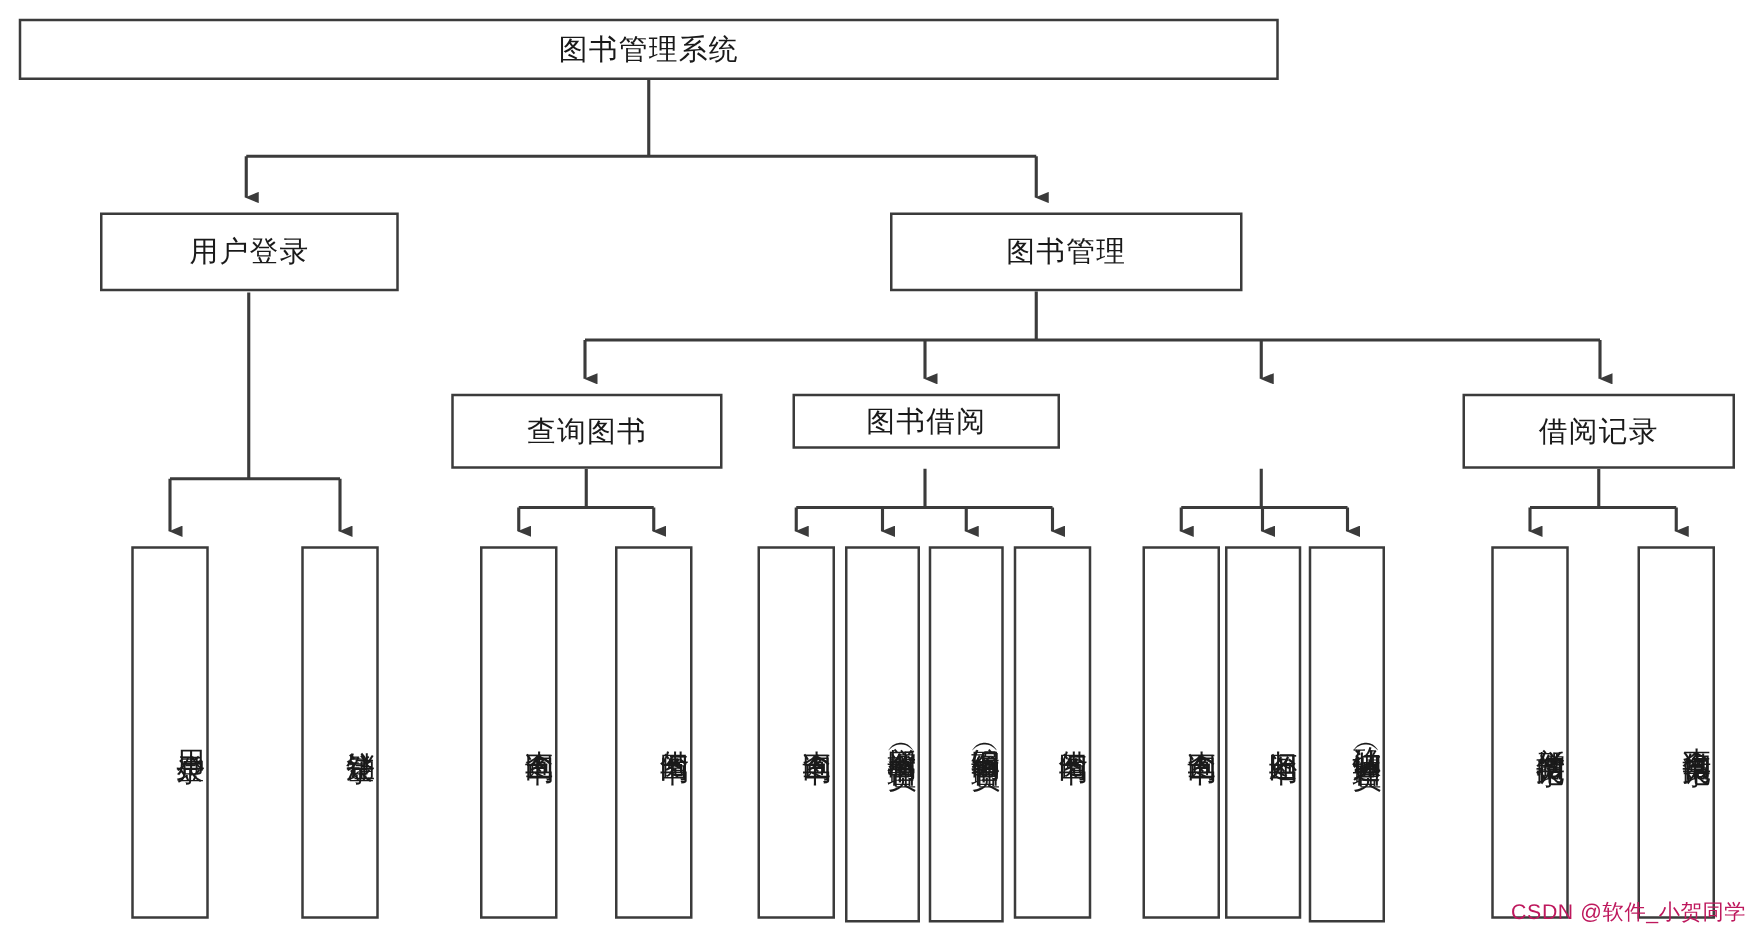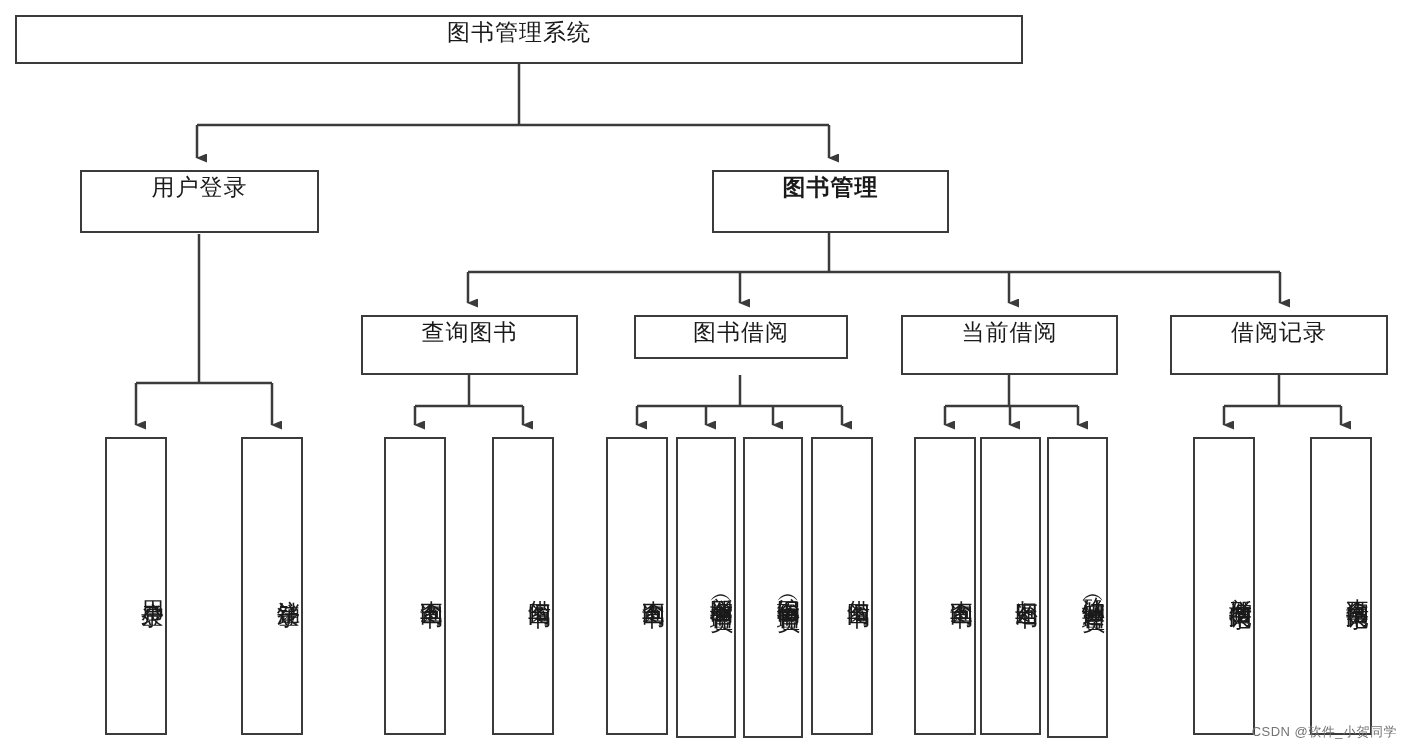--- a/index.html
+++ b/index.html
@@ -24,20 +24,21 @@
     width: 1405px;
     height: 747px;
     pointer-events: none;
   }
   .node {
     position: absolute;
     box-sizing: border-box;
     border: 2.5px solid #3b3b3b;
     background: #ffffff;
     display: flex;
+    align-items: center;
     justify-content: center;
     color: #1a1a1a;
   }
   .node.horiz {
     font-size: 23px;
     letter-spacing: 1px;
     white-space: nowrap;
   }
   .node.vert {
     writing-mode: vertical-rl;
@@ -52,22 +53,22 @@
   }
   .node.vert .vlabel {
     writing-mode: vertical-rl;
     text-orientation: upright;
     display: block;
   }
   #watermark {
     position: absolute;
     right: 8px;
     bottom: 6px;
-    font-size: 13px;
-    color: #737373;
+    font-size: 17px;
+    color: #be185d;
     white-space: nowrap;
     letter-spacing: 0.5px;
   }
 </style>
 </head>
 <body>
 
 <div id="canvas">
 
   <svg class="wires" viewBox="0 0 1405 747" xmlns="http://www.w3.org/2000/svg">
@@ -126,35 +127,32 @@
   </svg>
 
   <div class="node horiz" style="left:15px; top:15px; width:1008px; height:49px;">
     <span>图书管理系统</span>
   </div>
 
   <div class="node horiz" style="left:80px; top:170px; width:239px; height:63px;">
     <span>用户登录</span>
   </div>
 
-  <div class="node horiz" style="left:712px; top:170px; width:237px; height:63px;font-weight:bold;">
+  <div class="node horiz" style="left:712px; top:170px; width:282px; height:63px;">
     <span>图书管理</span>
   </div>
 
   <div class="node horiz" style="left:361px; top:315px; width:217px; height:60px;">
     <span>查询图书</span>
   </div>
 
   <div class="node horiz" style="left:634px; top:315px; width:214px; height:44px;">
     <span>图书借阅</span>
   </div>
 
-  <div class="node horiz" style="left:901px; top:315px; width:217px; height:60px;">
-    <span>当前借阅</span>
-  </div>
 
   <div class="node horiz" style="left:1170px; top:315px; width:218px; height:60px;">
     <span>借阅记录</span>
   </div>
 
   <div class="node vert" style="left:105px; top:437px; width:62px; height:298px;">
     <span class="vlabel">用户登录</span>
   </div>
 
   <div class="node vert" style="left:241px; top:437px; width:62px; height:298px;">

